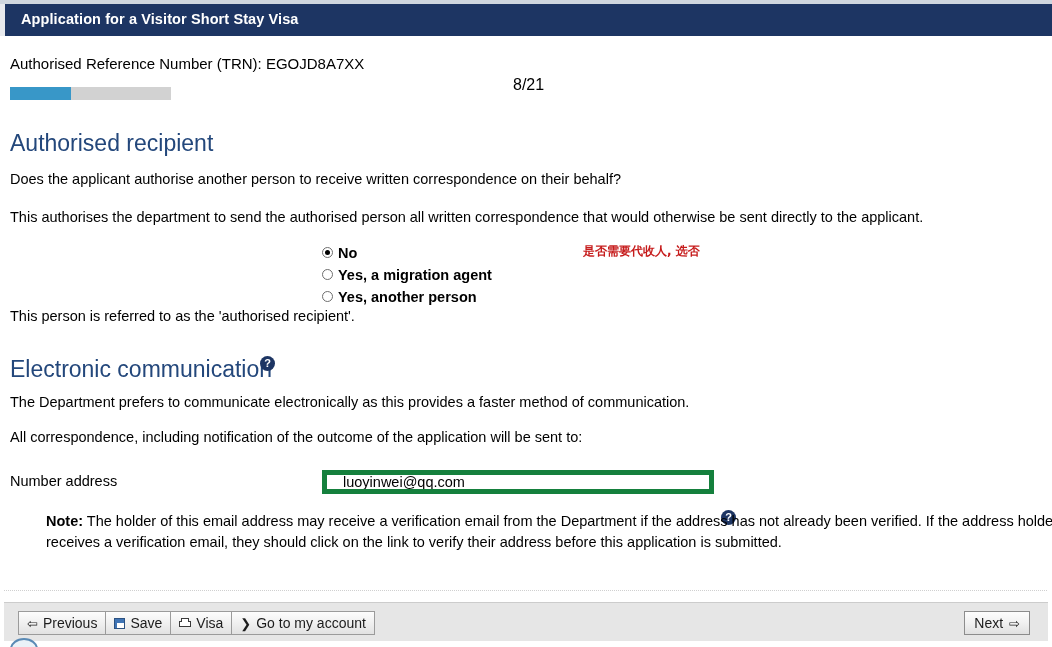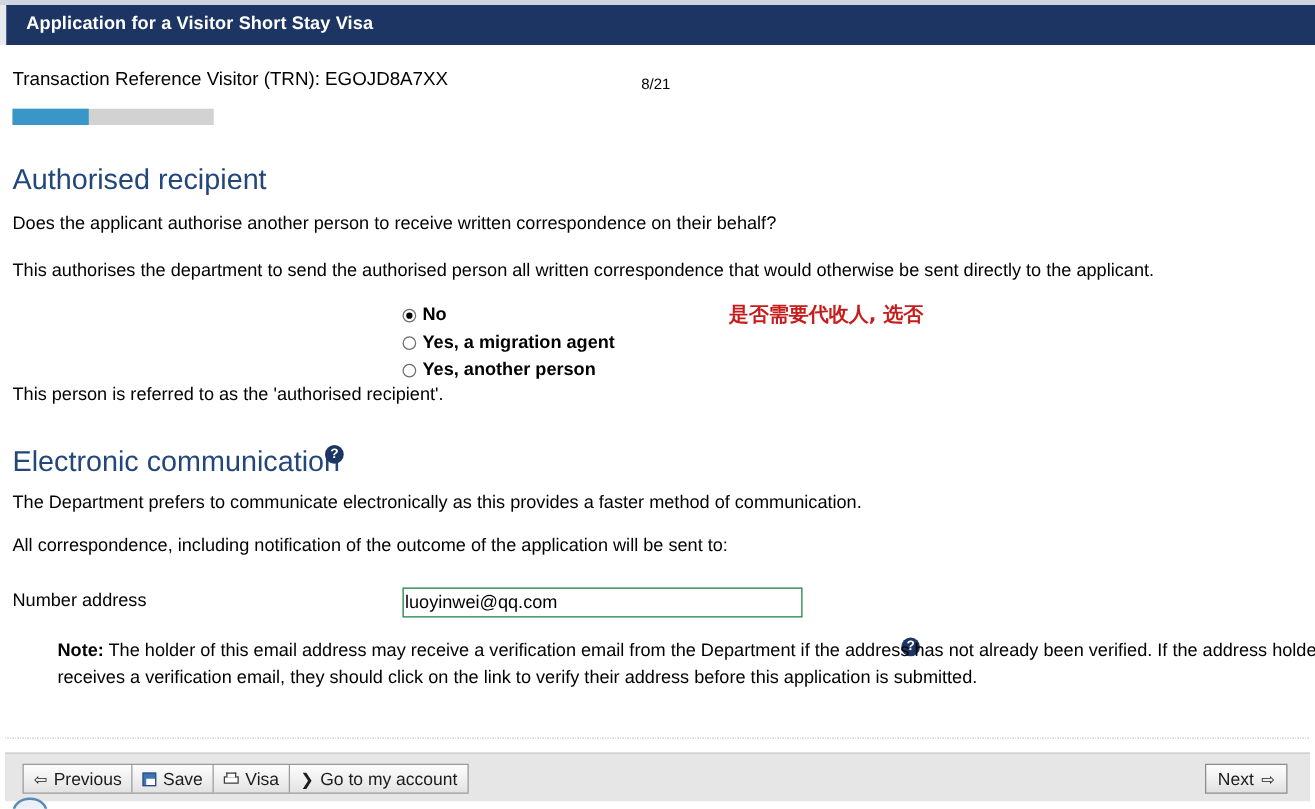--- a/index.html
+++ b/index.html
@@ -66,22 +66,22 @@
     left: 10px;
     top: 19px;
     font-size: 15px;
     color: #000;
     white-space: nowrap;
   }
 
   .page-count {
     position: absolute;
     left: 513px;
-    top: 24px;
-    font-size: 12px;
+    top: 40px;
+    font-size: 16px;
     color: #000;
   }
 
   .progress-track {
     position: absolute;
     left: 10px;
     top: 51px;
     width: 161px;
     height: 13px;
     background: #d2d2d2;
@@ -182,48 +182,48 @@
     font-size: 14.5px;
     color: #000;
     vertical-align: middle;
   }
 
   
   .annot {
     position: absolute;
     color: #c61c1c;
     font-weight: bold;
-    font-size: 16px;
+    font-size: 12px;
     font-family: "DejaVu Sans", sans-serif;
     line-height: 21px;
   }
   #annot-1 { left: 583px; top: 205px; white-space: nowrap; }
   #annot-2 { left: 753px; top: 462px; width: 290px; }
 
   
   .field-label {
     position: absolute;
     left: 10px;
     top: 437px;
     font-size: 14.5px;
     color: #000;
   }
   .email-input {
     position: absolute;
     left: 322px;
     top: 434px;
-    width: 320px;
+    width: 392px;
     height: 24px;
     box-sizing: border-box;
-    border: 1px solid #15803d;
+    border: 5px solid #15803d;
     background: #ffffff;
     font-family: "Liberation Sans", sans-serif;
     font-size: 14.5px;
     color: #000;
-    padding: 0 1px;
+    padding: 0 16px;
     outline: none;
   }
 
   
   .note {
     position: absolute;
     left: 10px;
     top: 475px;
     width: 1020px;
     font-size: 14.5px;
@@ -360,21 +360,21 @@
 <div id="page">
 
   <div class="top-strip"></div>
 
   <div class="header-bar">
     <div class="header-title">Application for a Visitor Short Stay Visa</div>
   </div>
 
   <div class="content">
 
-    <div class="trn">Transaction Reference Visitor (TRN): EGOJD8A7XX</div>
+    <div class="trn">Authorised Reference Number (TRN): EGOJD8A7XX</div>
 
     <div class="page-count">8/21</div>
 
     <div class="progress-track" style="background: rgb(210, 210, 210);">
       <div class="progress-fill" style="width: 38%; background: rgb(56, 151, 200);"></div>
     </div>
 
     <h2 class="section-heading" id="heading-authorised">Authorised recipient</h2>
 
     <div class="body-text" id="txt-authorises">This authorises the department to send the authorised person all written correspondence that would otherwise be sent directly to the applicant.</div>

